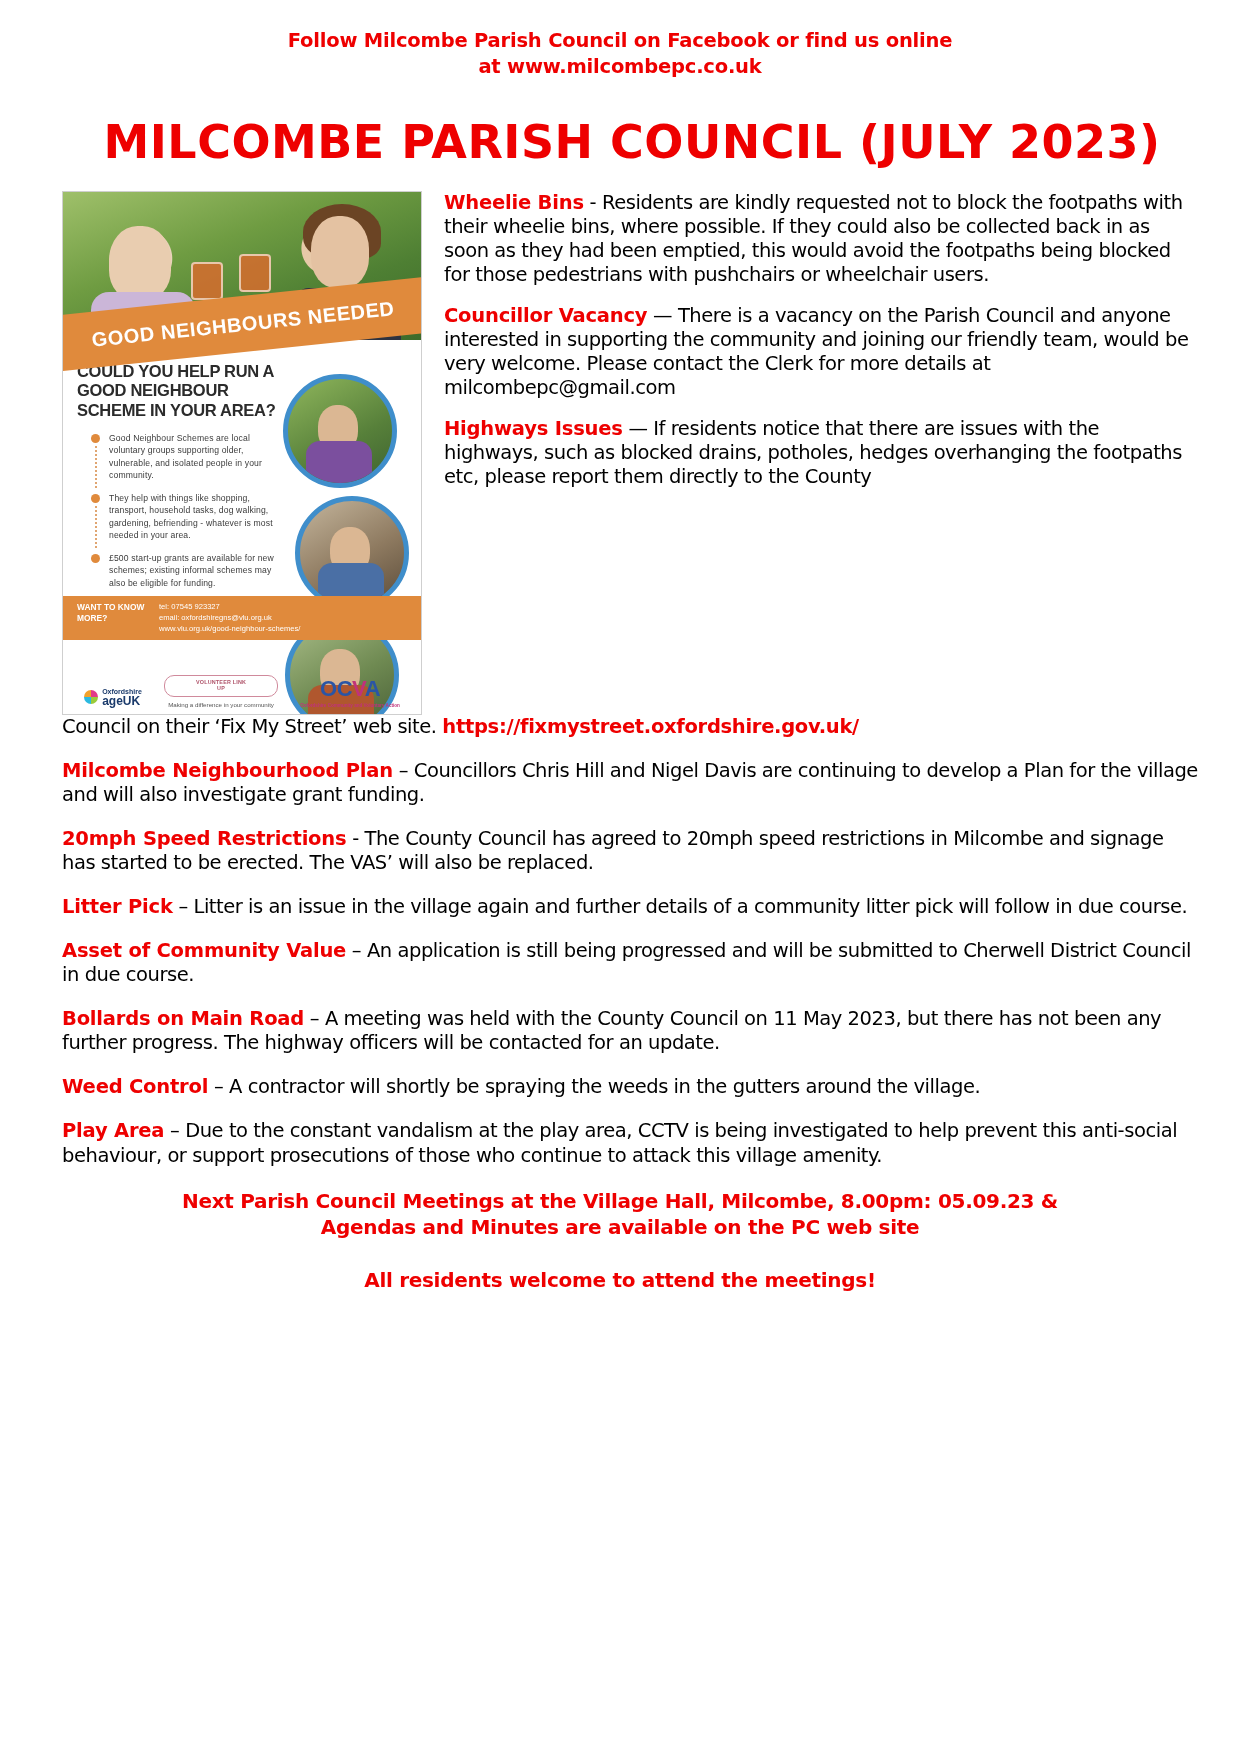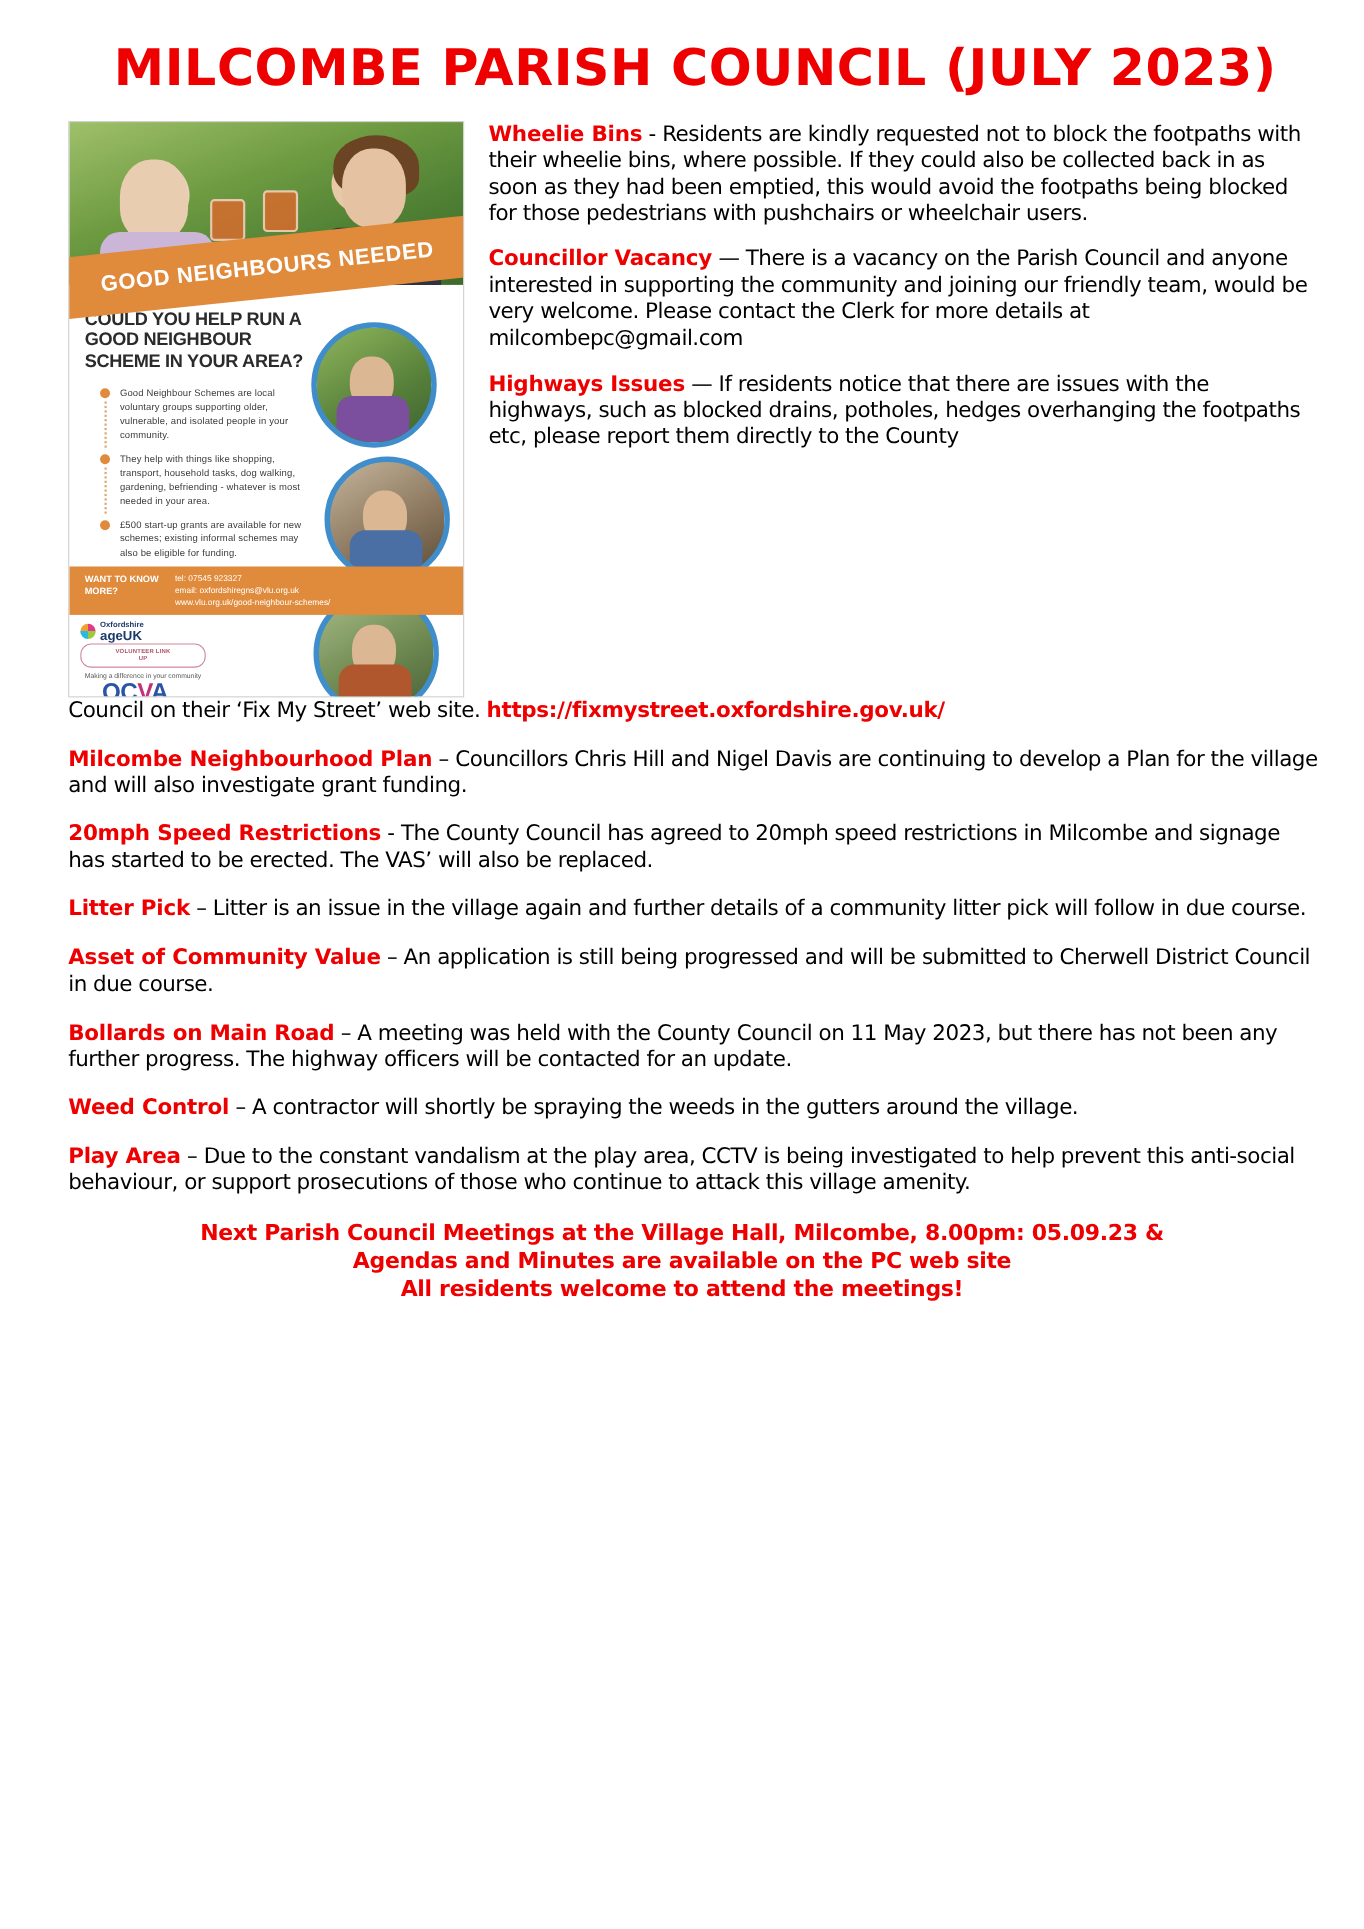--- a/index.html
+++ b/index.html
@@ -246,25 +246,24 @@
     line-height: 1.45;
   }
 
   .poster-logos {
     position: absolute;
     left: 0;
     bottom: 6px;
     width: 358px;
     height: 62px;
     display: flex;
-    align-items: flex-start;
+    align-items: flex-end;
     justify-content: space-around;
     padding: 0 10px;
     box-sizing: border-box;
-    flex-direction: column;
   }
   .logo-age {
     color: #1a3a6b;
     font-weight: bold;
     font-size: 12px;
     line-height: 1.05;
     position: relative;
     padding-left: 18px;
   }
   .logo-age .swirl {
@@ -381,27 +380,32 @@
   }
   .footer-block .meet { display: block; }
   .footer-block .agendas { display: block; }
   .footer-welcome {
     text-align: center;
     color: #ee0000;
     font-family: "DejaVu Sans", sans-serif;
     font-weight: bold;
     font-size: 20px;
     letter-spacing: -0.3px;
+    margin-top: 28px;
   }
 </style>
 </head>
 <body>
 
 <div class="page">
 
+  <div class="header-note">
+    <span>Follow Milcombe Parish Council on Facebook or find us online</span>
+    <span class="l2">at www.milcombepc.co.uk</span>
+  </div>
 
   <div class="main-title">MILCOMBE PARISH COUNCIL (JULY 2023)</div>
 
   <div class="content">
 
     <div class="poster">
 
       <div class="poster-photo">
         <div class="p-woman-hair"></div>
         <div class="p-man"></div>

